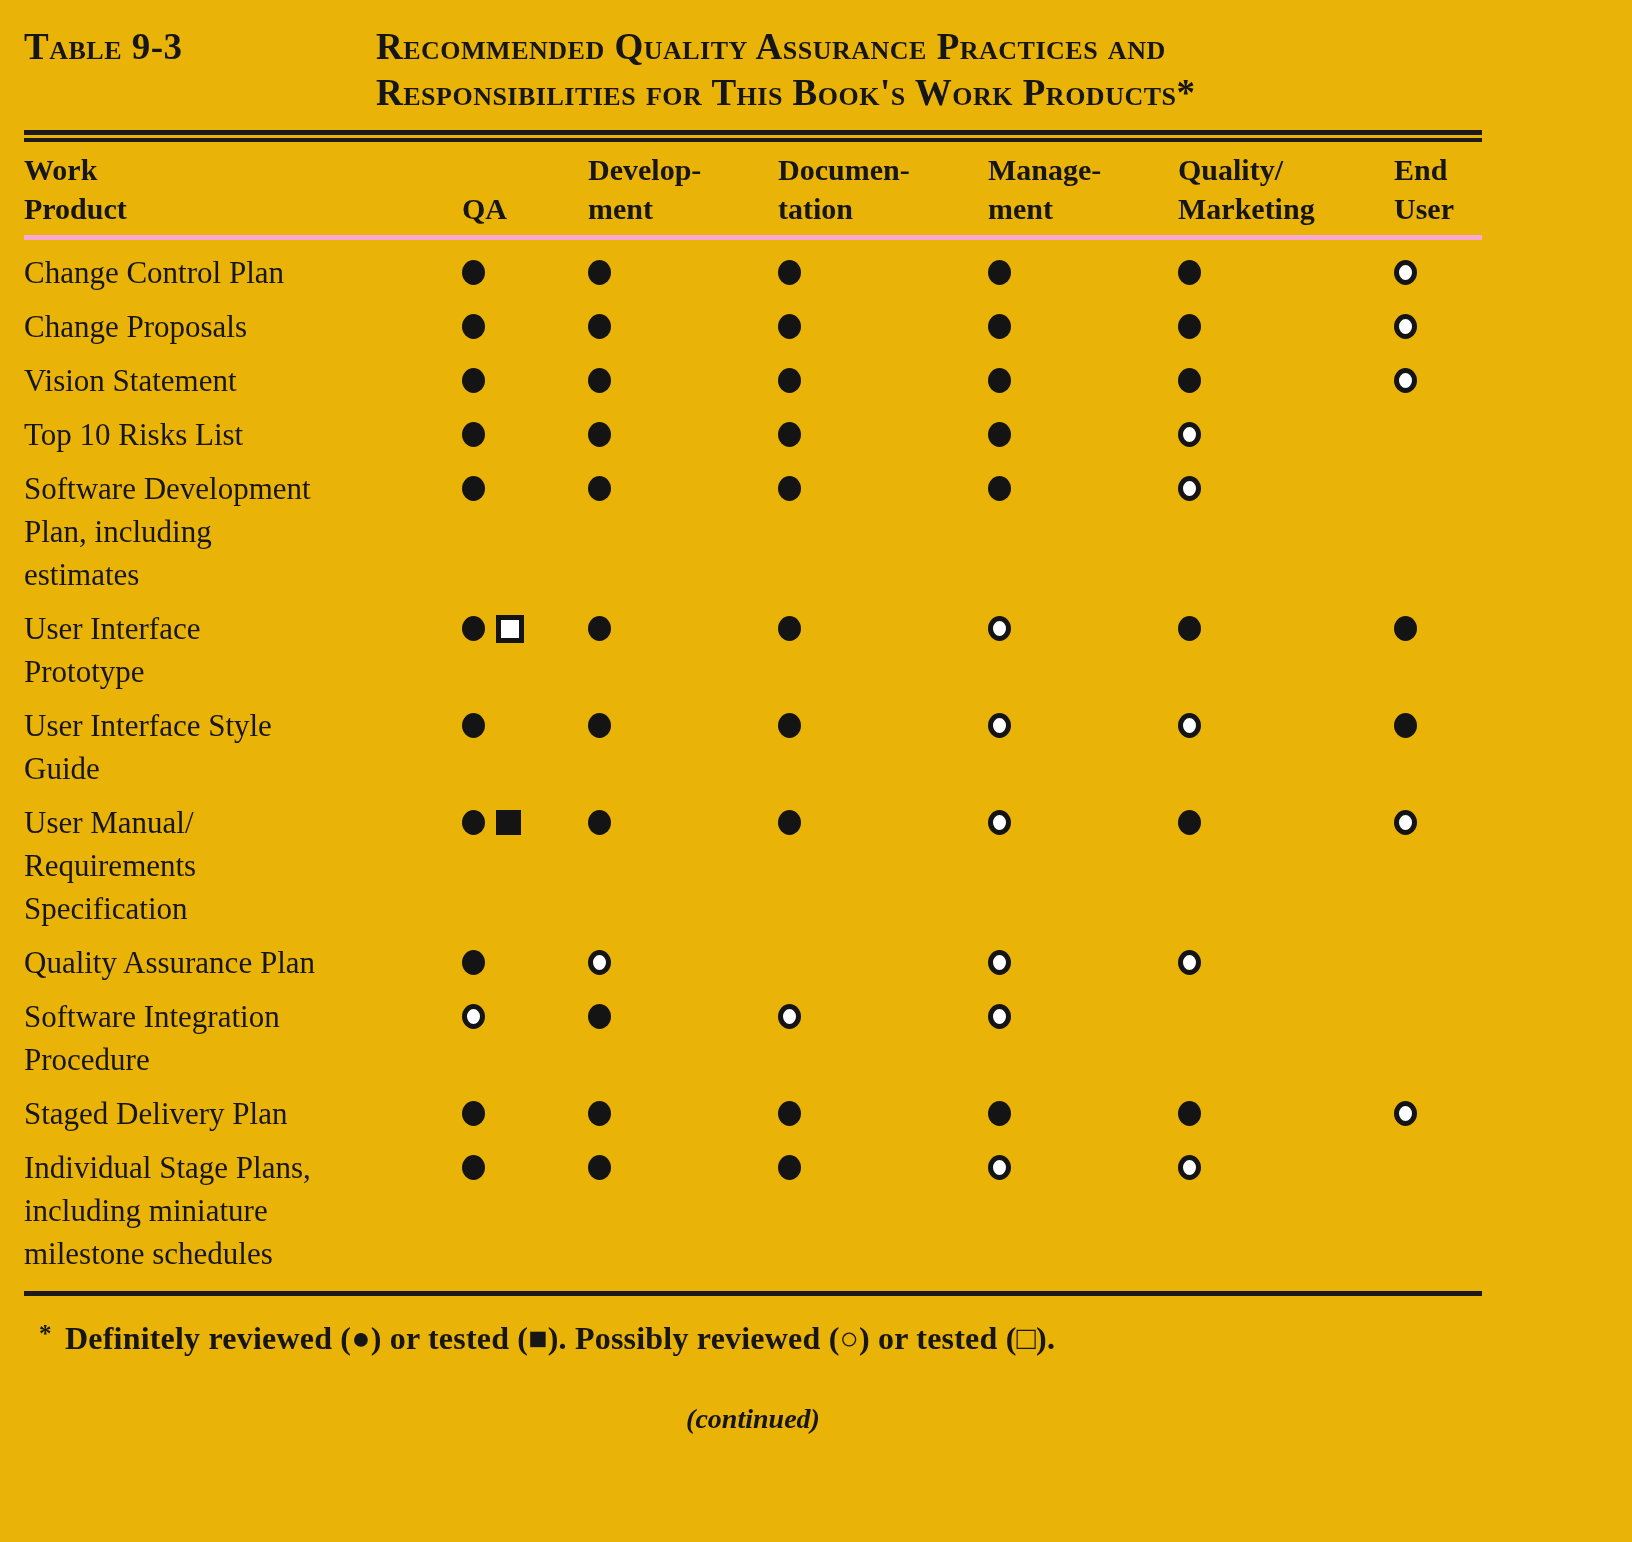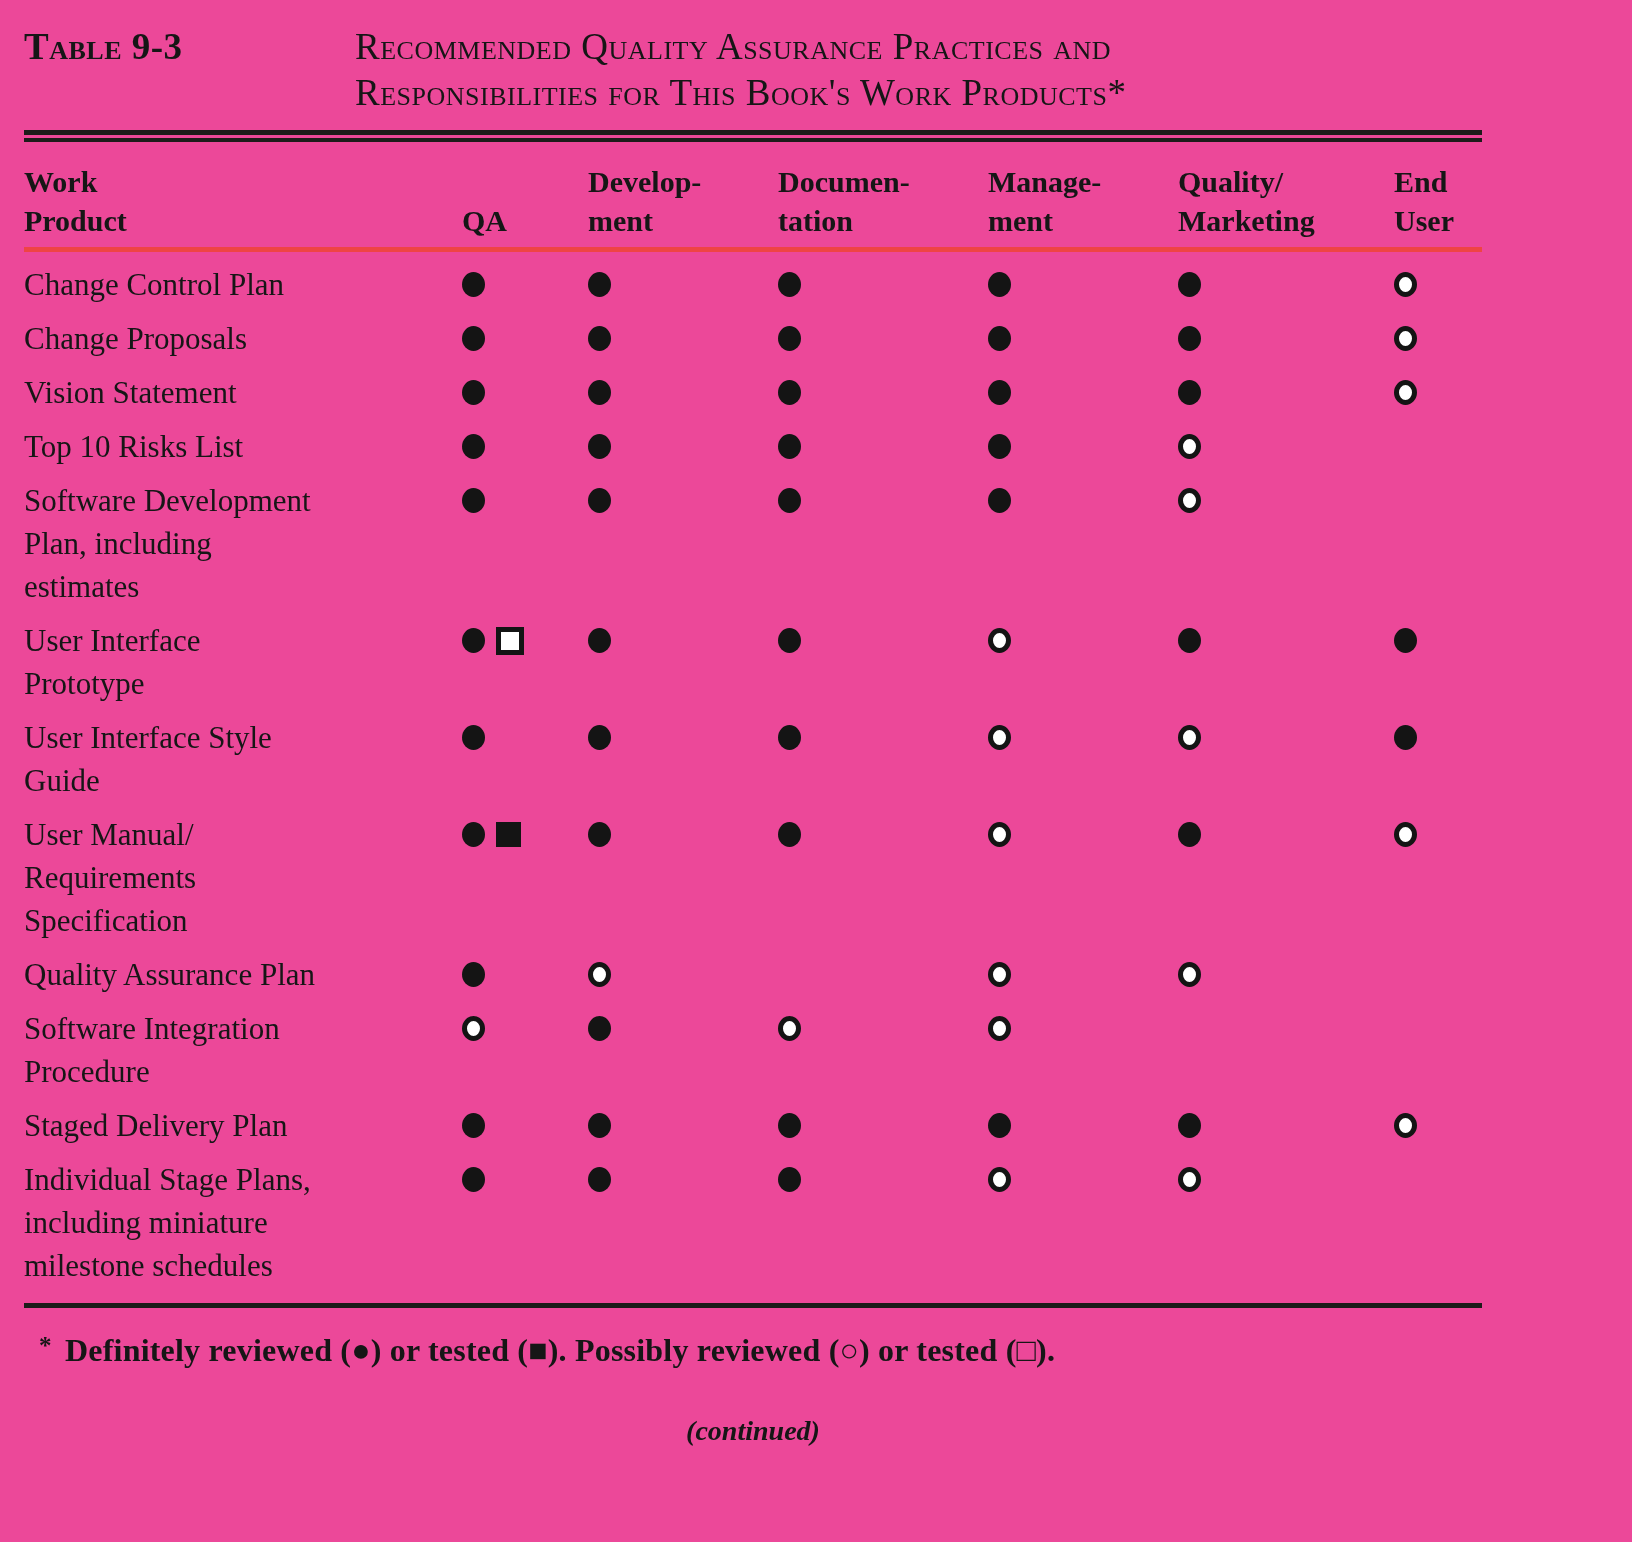--- a/index.html
+++ b/index.html
@@ -1,64 +1,65 @@
 <!DOCTYPE html>
 <html><head>
 <meta charset="utf-8">
 <style>
   html, body { margin: 0; padding: 0; background: #ffffff; }
   .page {
     position: relative;
     width: 1632px;
     height: 1542px;
-    background: #ec4899;
+    background: #eab308;
     color: #161616;
     font-family: "Liberation Serif", "DejaVu Serif", serif;
     overflow: hidden;
   }
   .content { margin: 24px 0 0 24px; width: 1458px; }
 
   
   .caption { display: flex; align-items: flex-start; }
   .table-label {
     width: 331px;
     font-variant: small-caps;
     font-weight: 700;
     font-size: 37px;
     line-height: 46px;
     letter-spacing: 0.5px;
   }
   .table-title {
     font-variant: small-caps;
-    font-weight: 400;
+    font-weight: 700;
     font-size: 37px;
     line-height: 46px;
     letter-spacing: 0.5px;
+    margin-left: 21px;
   }
 
   
   .double-rule {
     margin-top: 14px;
     height: 12px;
     border-top: 5px solid #1d1b1a;
     border-bottom: 4px solid #1d1b1a;
     box-sizing: border-box;
   }
   .bottom-rule { border-top: 5px solid #1d1b1a; margin-top: 16px; }
 
   
   table { border-collapse: collapse; width: 1458px; table-layout: fixed; }
   thead th {
     vertical-align: bottom;
     text-align: left;
     font-weight: 700;
     font-size: 30px;
     line-height: 39px;
-    padding: 20px 0 7px 0;
-    border-bottom: 5px solid #ef4444;
+    padding: 8px 0 7px 0;
+    border-bottom: 5px solid #f9a8d4;
   }
   tbody td {
     vertical-align: top;
     padding: 11px 0 0 0;
     font-size: 31px;
     line-height: 43px;
   }
   td.name-cell div { white-space: nowrap; }
 
   .sym-line { height: 43px; display: flex; align-items: center; gap: 11px; }

